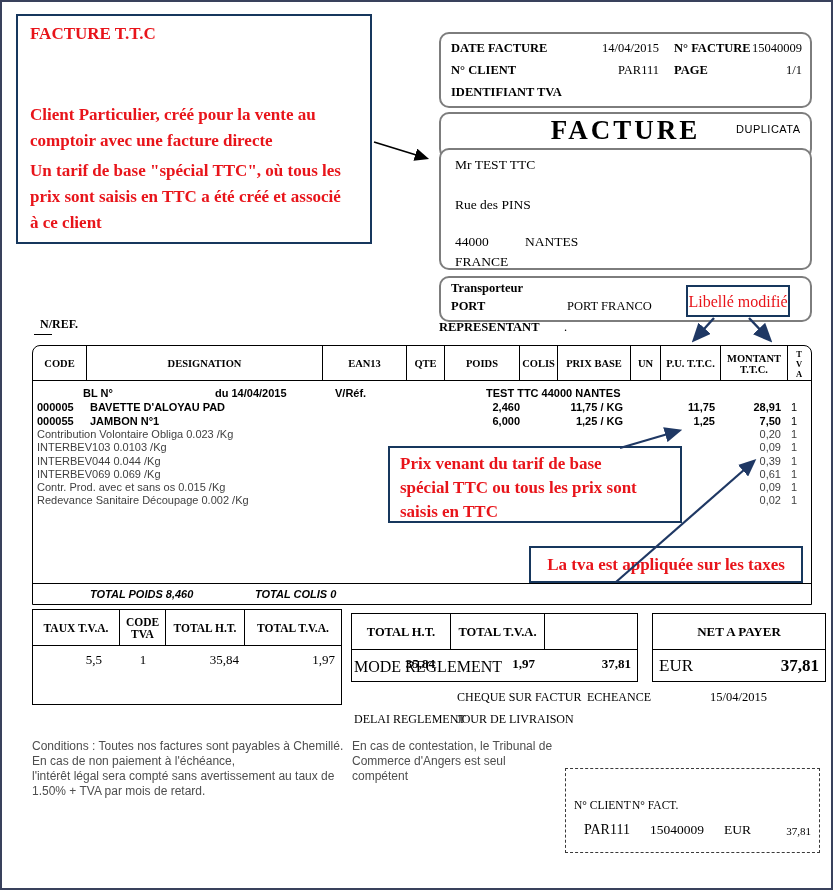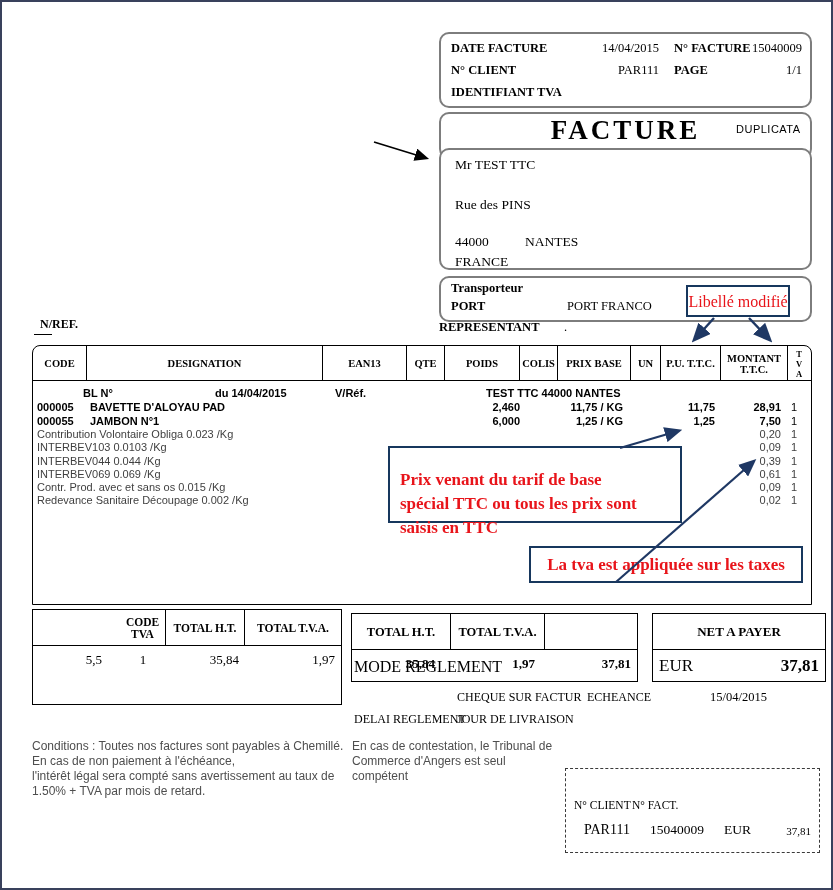--- a/index.html
+++ b/index.html
@@ -43,20 +43,28 @@
   .ttable{position:absolute;left:349px;top:611px;width:287px;height:69px;border:1.5px solid #000;box-sizing:border-box;}
   .netbox{position:absolute;left:650px;top:611px;width:174px;height:69px;border:1.5px solid #000;box-sizing:border-box;}
   .dashedbox{position:absolute;left:563px;top:766px;width:255px;height:85px;border:1.5px dashed #3a3a3a;box-sizing:border-box;font-size:11.5px;}
   .overlay{position:absolute;left:0;top:0;z-index:10;pointer-events:none;}
 </style>
 </head>
 <body>
 
 <div class="page">
 
+  <div class="annbox" style="left:14px;top:12px;width:356px;height:230px;">
+    <div class="abs red bold" style="left:12px;top:8px;font-size:17px;">FACTURE T.T.C</div>
+    <div class="abs red bold pre" style="left:12px;top:86px;font-size:17px;line-height:26px;">Client Particulier, créé pour la vente au
+comptoir avec une facture directe</div>
+    <div class="abs red bold pre" style="left:12px;top:142px;font-size:17px;line-height:26px;">Un tarif de base "spécial TTC", où tous les
+prix sont saisis en TTC a été créé et associé
+à ce client</div>
+  </div>
 
   <div class="rbox" style="left:437px;top:30px;width:373px;height:76px;">
     <div class="hrow" style="top:7px;">
       <span class="hlbl">DATE FACTURE</span>
       <span class="hval1">14/04/2015</span>
       <span class="hlbl2">N° FACTURE</span>
       <span class="hval2">15040009</span>
     </div>
     <div class="hrow" style="top:29px;">
       <span class="hlbl">N° CLIENT</span>
@@ -162,24 +170,29 @@
         <span style="right:29px;">0,09</span>
         <span style="left:758px;">1</span>
       </div>
       <div class="trow gray" style="top:113px;">
         <span style="left:4px;">Redevance Sanitaire Découpage 0.002 /Kg</span>
         <span style="right:29px;">0,02</span>
         <span style="left:758px;">1</span>
       </div>
     </div>
 
+    <div class="tfoot mono bold" style="font-style:italic;">
+      <span class="abs" style="left:57px;top:4px;">TOTAL  POIDS 8,460</span>
+      <span class="abs" style="left:222px;top:4px;">TOTAL COLIS 0</span>
+    </div>
   </div>
 
   <div class="vtable">
     <div class="vhead">
+      <div class="vhc" style="left:0;width:87px;">TAUX T.V.A.</div>
       <div class="vhc" style="left:87px;width:46px;padding:0 4px;">CODE TVA</div>
       <div class="vhc" style="left:133px;width:79px;">TOTAL H.T.</div>
       <div class="vhc last" style="left:212px;width:96px;">TOTAL T.V.A.</div>
     </div>
     <div class="abs" style="left:0;top:42px;width:87px;text-align:right;padding-right:18px;box-sizing:border-box;font-size:13px;">5,5</div>
     <div class="abs" style="left:87px;top:42px;width:46px;text-align:center;font-size:13px;">1</div>
     <div class="abs" style="left:133px;top:42px;width:79px;text-align:right;padding-right:6px;box-sizing:border-box;font-size:13px;">35,84</div>
     <div class="abs" style="left:212px;top:42px;width:94px;text-align:right;padding-right:4px;box-sizing:border-box;font-size:13px;">1,97</div>
   </div>
 
@@ -217,21 +230,21 @@
   <div class="dashedbox">
     <div class="abs" style="left:8px;top:30px;font-size:11.5px;">N° CLIENT</div>
     <div class="abs" style="left:66px;top:30px;font-size:11.5px;">N° FACT.</div>
     <div class="abs" style="left:18px;top:53px;font-size:14px;">PAR111</div>
     <div class="abs" style="left:84px;top:53px;font-size:13.5px;">15040009</div>
     <div class="abs" style="left:158px;top:53px;font-size:13.5px;">EUR</div>
     <div class="abs" style="right:8px;top:56px;font-size:11px;">37,81</div>
   </div>
 
   <div class="annbox" style="left:386px;top:444px;width:294px;height:77px;">
-    <div class="red bold pre" style="padding:20px 10px;font-size:17px;line-height:24px;">Prix venant du tarif de base
+    <div class="red bold pre" style="padding:4px 10px;font-size:17px;line-height:24px;">Prix venant du tarif de base
 spécial TTC ou tous les prix sont
 saisis en TTC</div>
   </div>
   <div class="annbox" style="left:527px;top:544px;width:274px;height:37px;">
     <div class="red bold" style="width:100%;text-align:center;line-height:33px;font-size:17px;">La tva est appliquée sur les taxes</div>
   </div>
 
   <svg class="overlay" width="833" height="890" viewBox="0 0 833 890">
     <defs>
       <marker id="ah-black" markerWidth="9" markerHeight="8" refX="7" refY="4" orient="auto">

